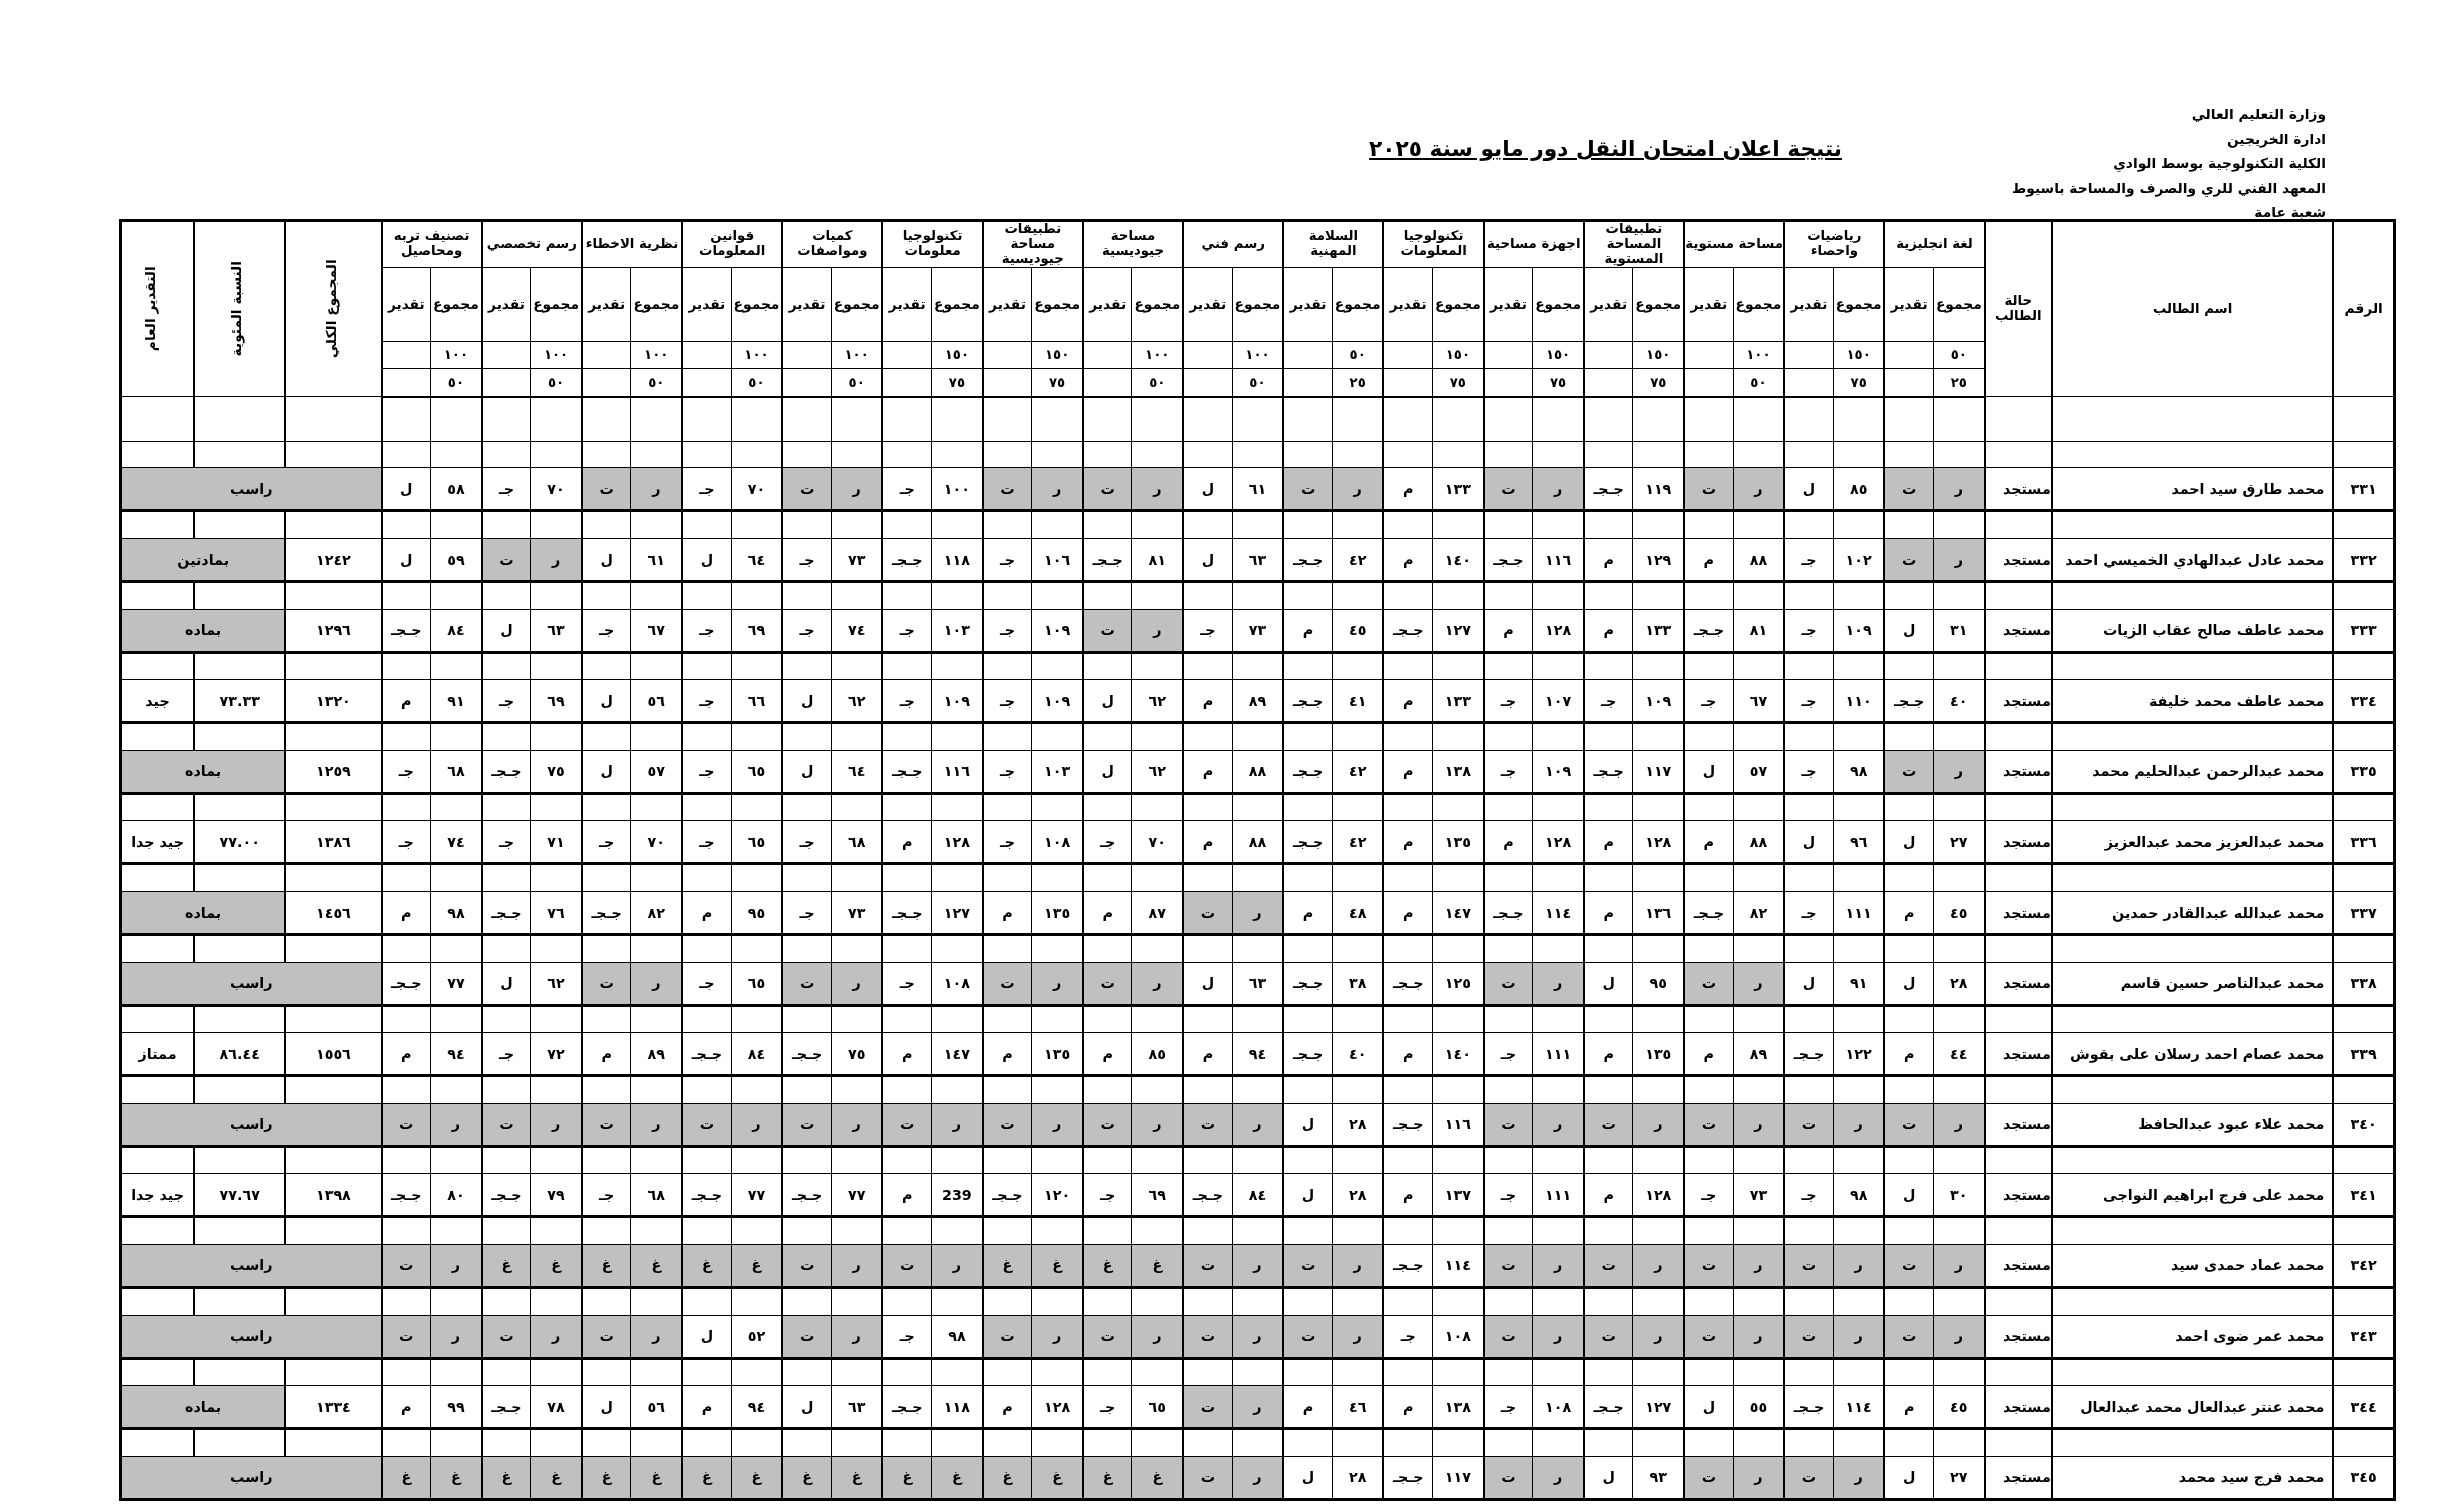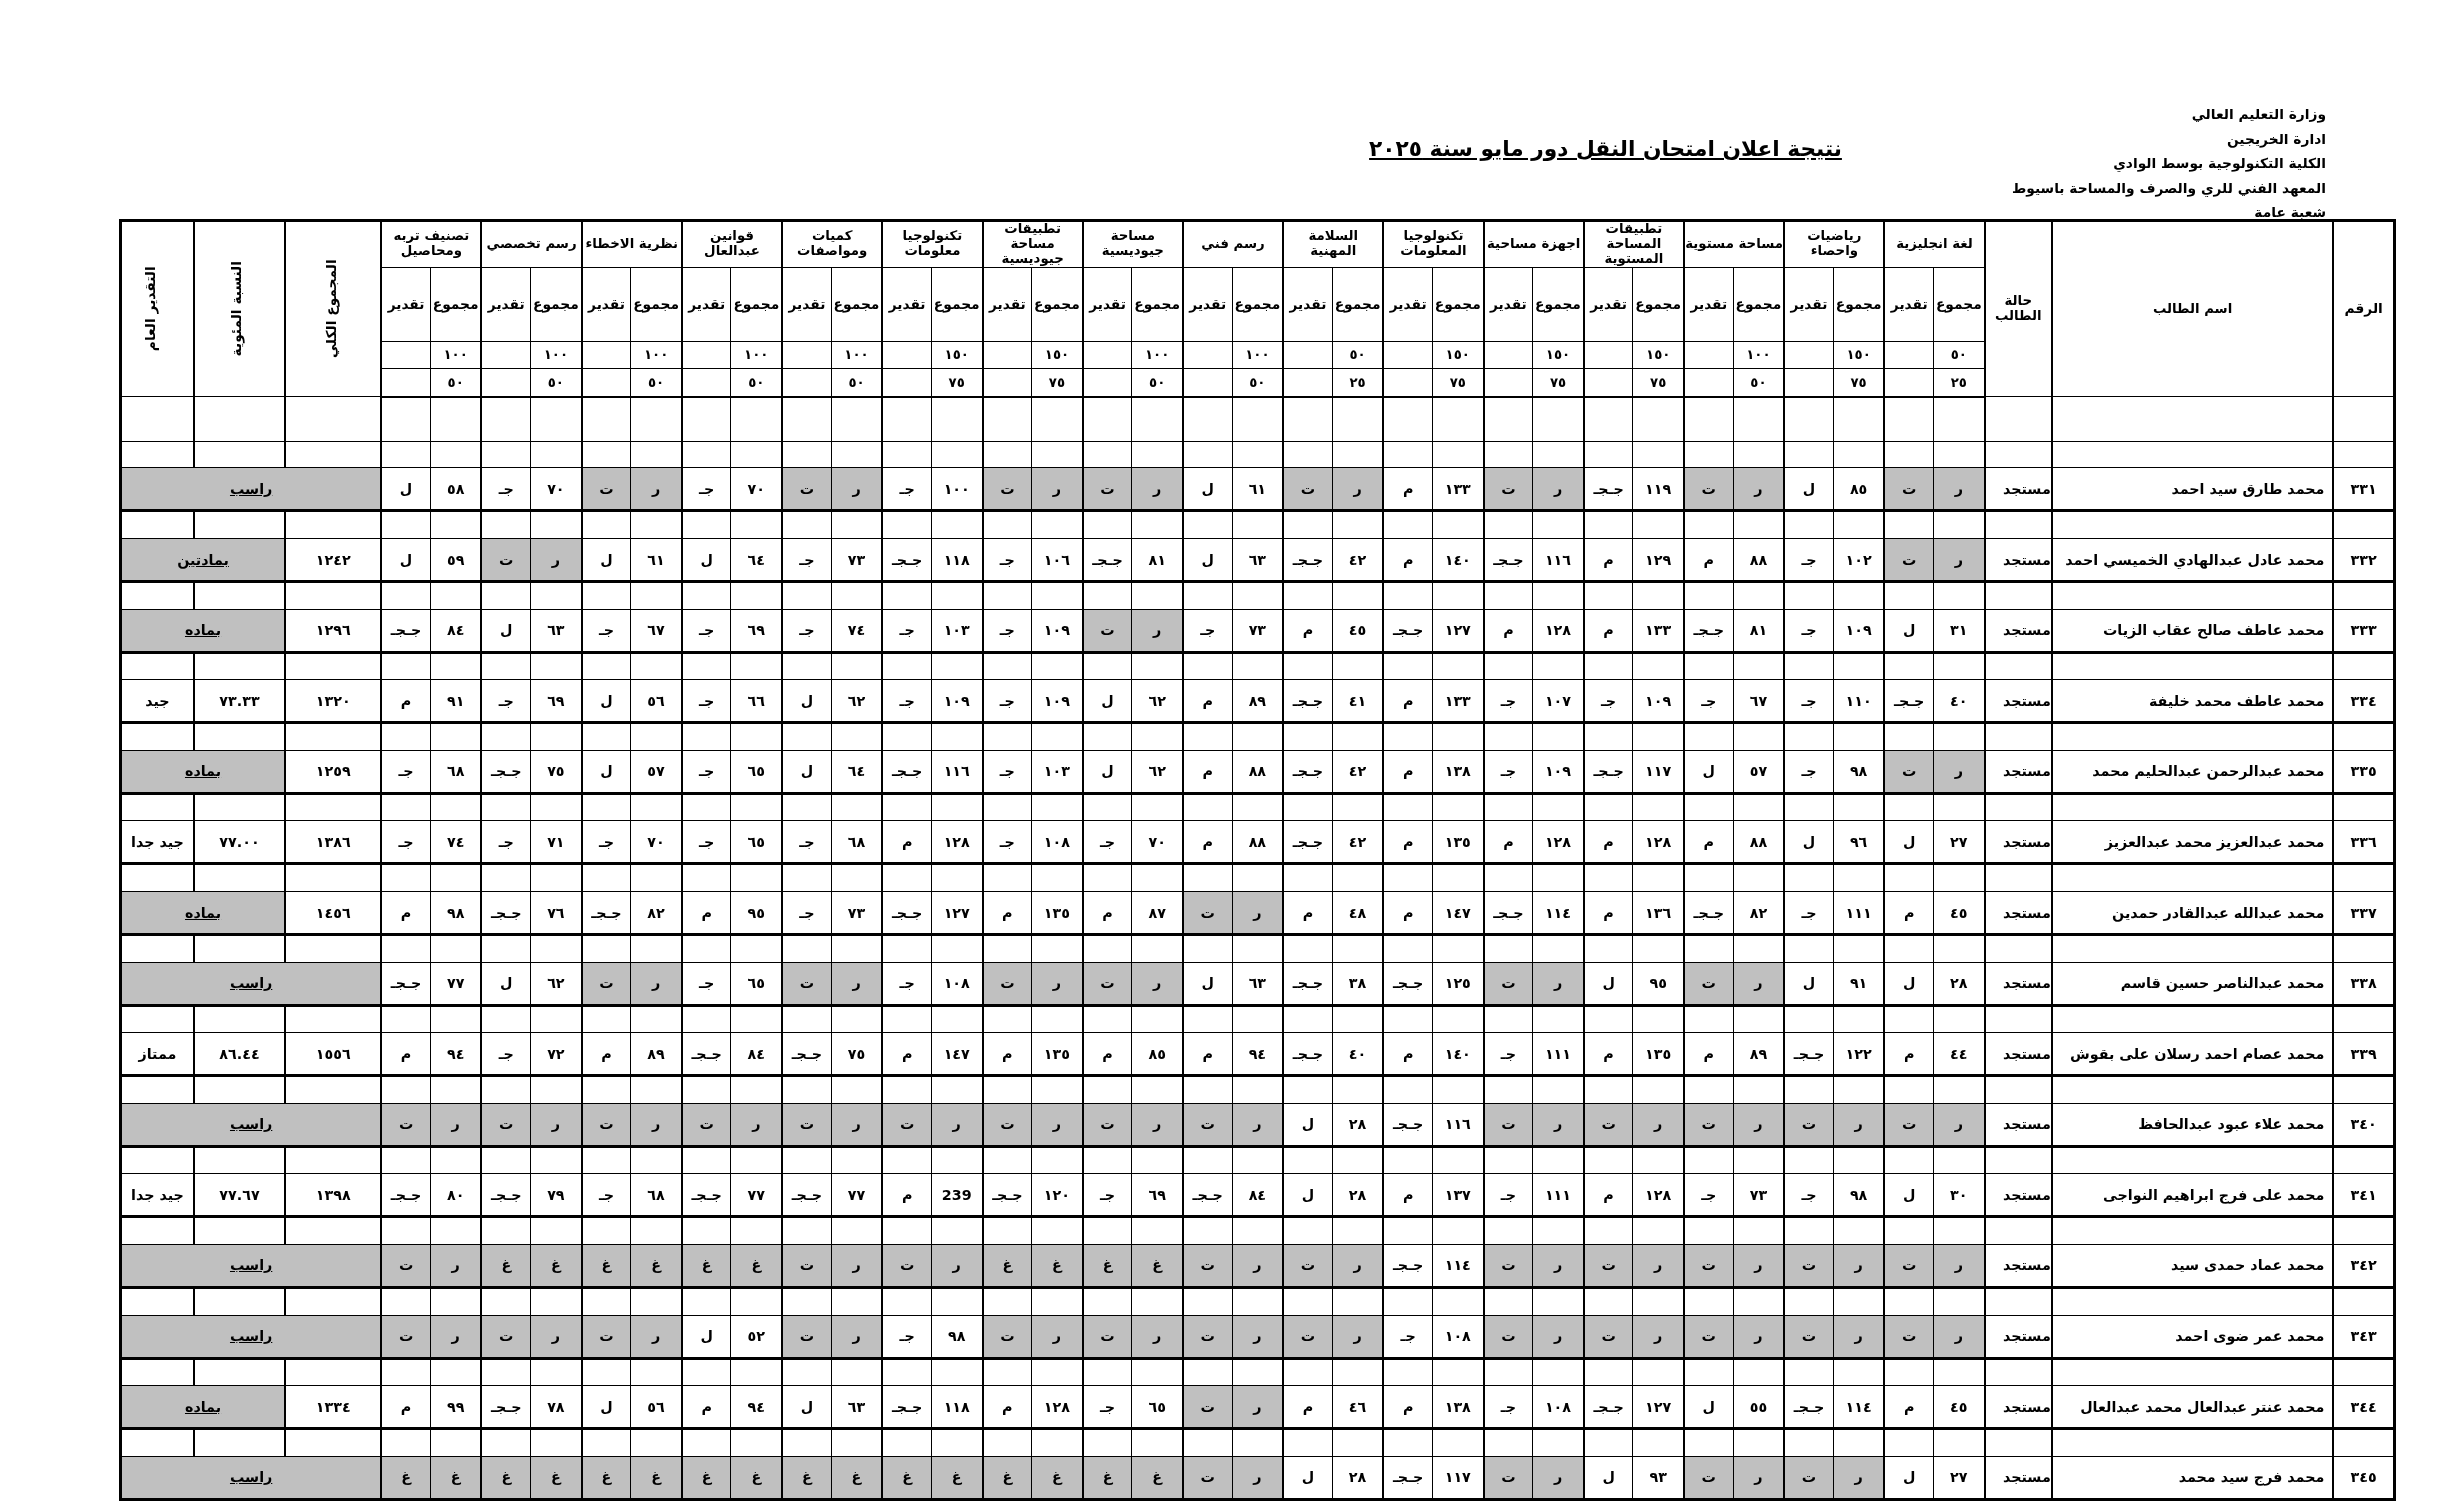--- a/index.html
+++ b/index.html
@@ -19,21 +19,21 @@
   .grp{border-left-width:2.5px;}
   .sum-col{border-left-width:2px;}
   tr.h-names th{height:32.5px;font-size:13.3px;line-height:1.12;}
   tr.h-sub th{height:73px;font-size:13.8px;line-height:1.1;}
   tr.h-max td,tr.h-min td{height:26.6px;font-size:13.3px;}
   tr.h-min td{border-bottom-width:2px;}
   tr.gap td{height:43px;}
   tr.sp td{height:25.6px;}
   tr.data td{height:41px;font-size:14.3px;border-bottom-width:3px;}
   td.gray{background:#c0c0c0;}
-  td.res-merge{background:#c0c0c0;font-size:14.3px;text-decoration:underline;}
+  td.res-merge{background:#c0c0c0;font-size:14.3px;}
   td.name-cell{text-align:right;padding-right:8px;font-size:14.8px;white-space:nowrap;}
   td.status-cell{font-size:12.8px;text-align:right;}
   th.vert span{display:inline-block;transform:rotate(-90deg);white-space:nowrap;font-size:13.8px;}
   tr.h-names th.c-serial{font-size:13.8px;}
 </style>
 </head>
 <body>
 
 <div class="org-header">
   <div>وزارة التعليم العالي</div>
@@ -96,21 +96,21 @@
         <th class="grp" colspan="2">مساحة مستوية</th>
         <th class="grp" colspan="2">تطبيقات المساحة المستوية</th>
         <th class="grp" colspan="2">اجهزة مساحية</th>
         <th class="grp" colspan="2">تكنولوجيا المعلومات</th>
         <th class="grp" colspan="2">السلامة المهنية</th>
         <th class="grp" colspan="2">رسم فني</th>
         <th class="grp" colspan="2">مساحة جيوديسية</th>
         <th class="grp" colspan="2">تطبيقات مساحة جيوديسية</th>
         <th class="grp" colspan="2">تكنولوجيا معلومات</th>
         <th class="grp" colspan="2">كميات ومواصفات</th>
-        <th class="grp" colspan="2">قوانين عبدالعال</th>
+        <th class="grp" colspan="2">قوانين المعلومات</th>
         <th class="grp" colspan="2">نظرية الاخطاء</th>
         <th class="grp" colspan="2">رسم تخصصي</th>
         <th class="grp" colspan="2">تصنيف تربه ومحاصيل</th>
         <th class="vert sum-col" rowspan="4"><span>المجموع الكلي</span></th>
         <th class="vert sum-col" rowspan="4"><span>النسبة المئوية</span></th>
         <th class="vert sum-col" rowspan="4"><span>التقدير العام</span></th>
       </tr>
       <tr class="h-sub">
         <th>مجموع</th>
         <th class="grp">تقدير</th>

